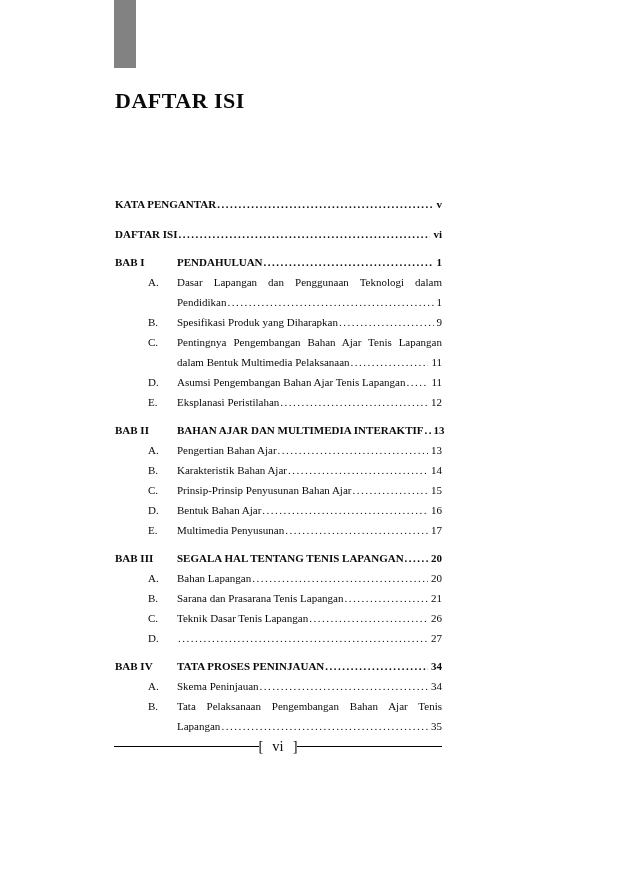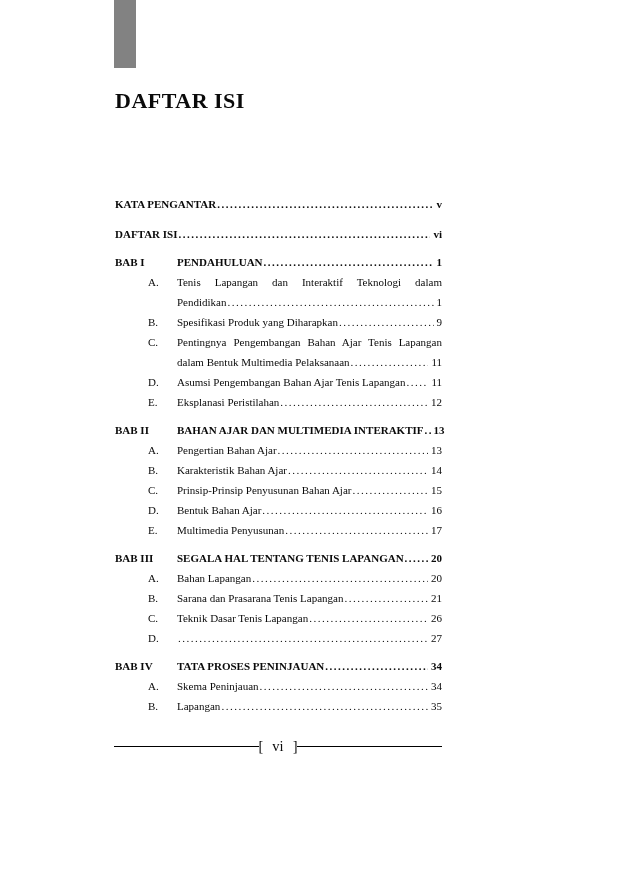--- a/index.html
+++ b/index.html
@@ -113,21 +113,21 @@
           <span class="pg">vi</span>
         </div>
         <div class="crow">
           <span class="chnum">BAB I</span>
           <span class="chtitle">PENDAHULUAN</span>
           <span class="leader"></span>
           <span class="pg">1</span>
         </div>
         <div class="sub">
           <span class="letter">A.</span>
-          <div class="jline">Tenis Lapangan dan Interaktif Teknologi dalam</div>
+          <div class="jline">Dasar Lapangan dan Penggunaan Teknologi dalam</div>
           <div class="lrow">
             <span class="txt">Pendidikan</span>
             <span class="leader"></span>
             <span class="pg">1</span>
           </div>
         </div>
         <div class="sub">
           <span class="letter">B.</span>
           <div class="lrow">
             <span class="txt">Spesifikasi Produk yang Diharapkan</span>
@@ -252,20 +252,21 @@
         <div class="sub">
           <span class="letter">A.</span>
           <div class="lrow">
             <span class="txt">Skema Peninjauan</span>
             <span class="leader"></span>
             <span class="pg">34</span>
           </div>
         </div>
         <div class="sub">
           <span class="letter">B.</span>
+          <div class="jline">Tata Pelaksanaan Pengembangan Bahan Ajar Tenis</div>
           <div class="lrow">
             <span class="txt">Lapangan</span>
             <span class="leader"></span>
             <span class="pg">35</span>
           </div>
         </div>
       </div>
   </div>
   <div class="footer">
     <span class="fline"></span>

